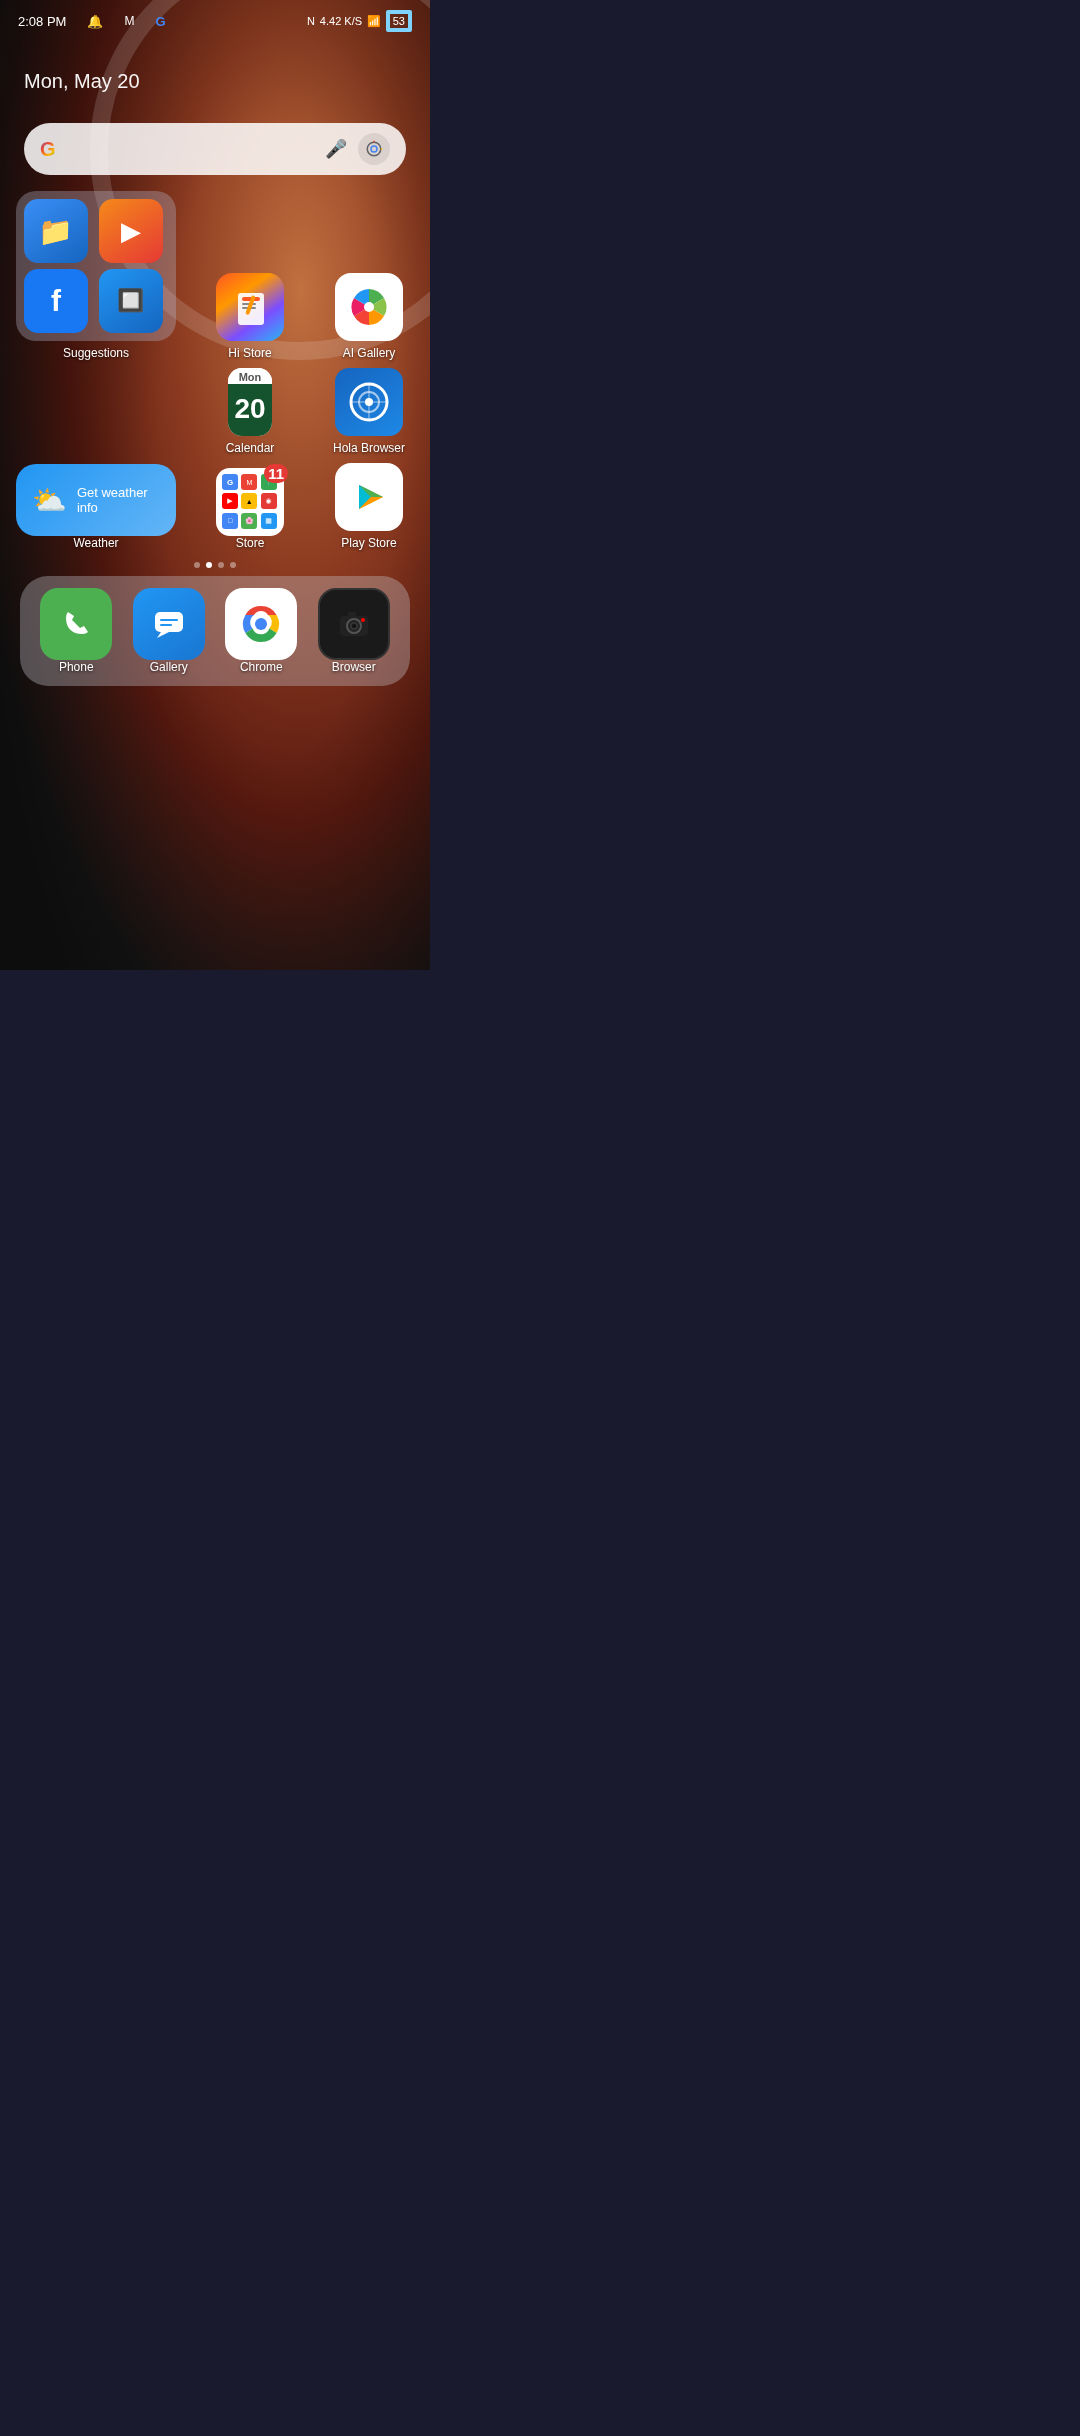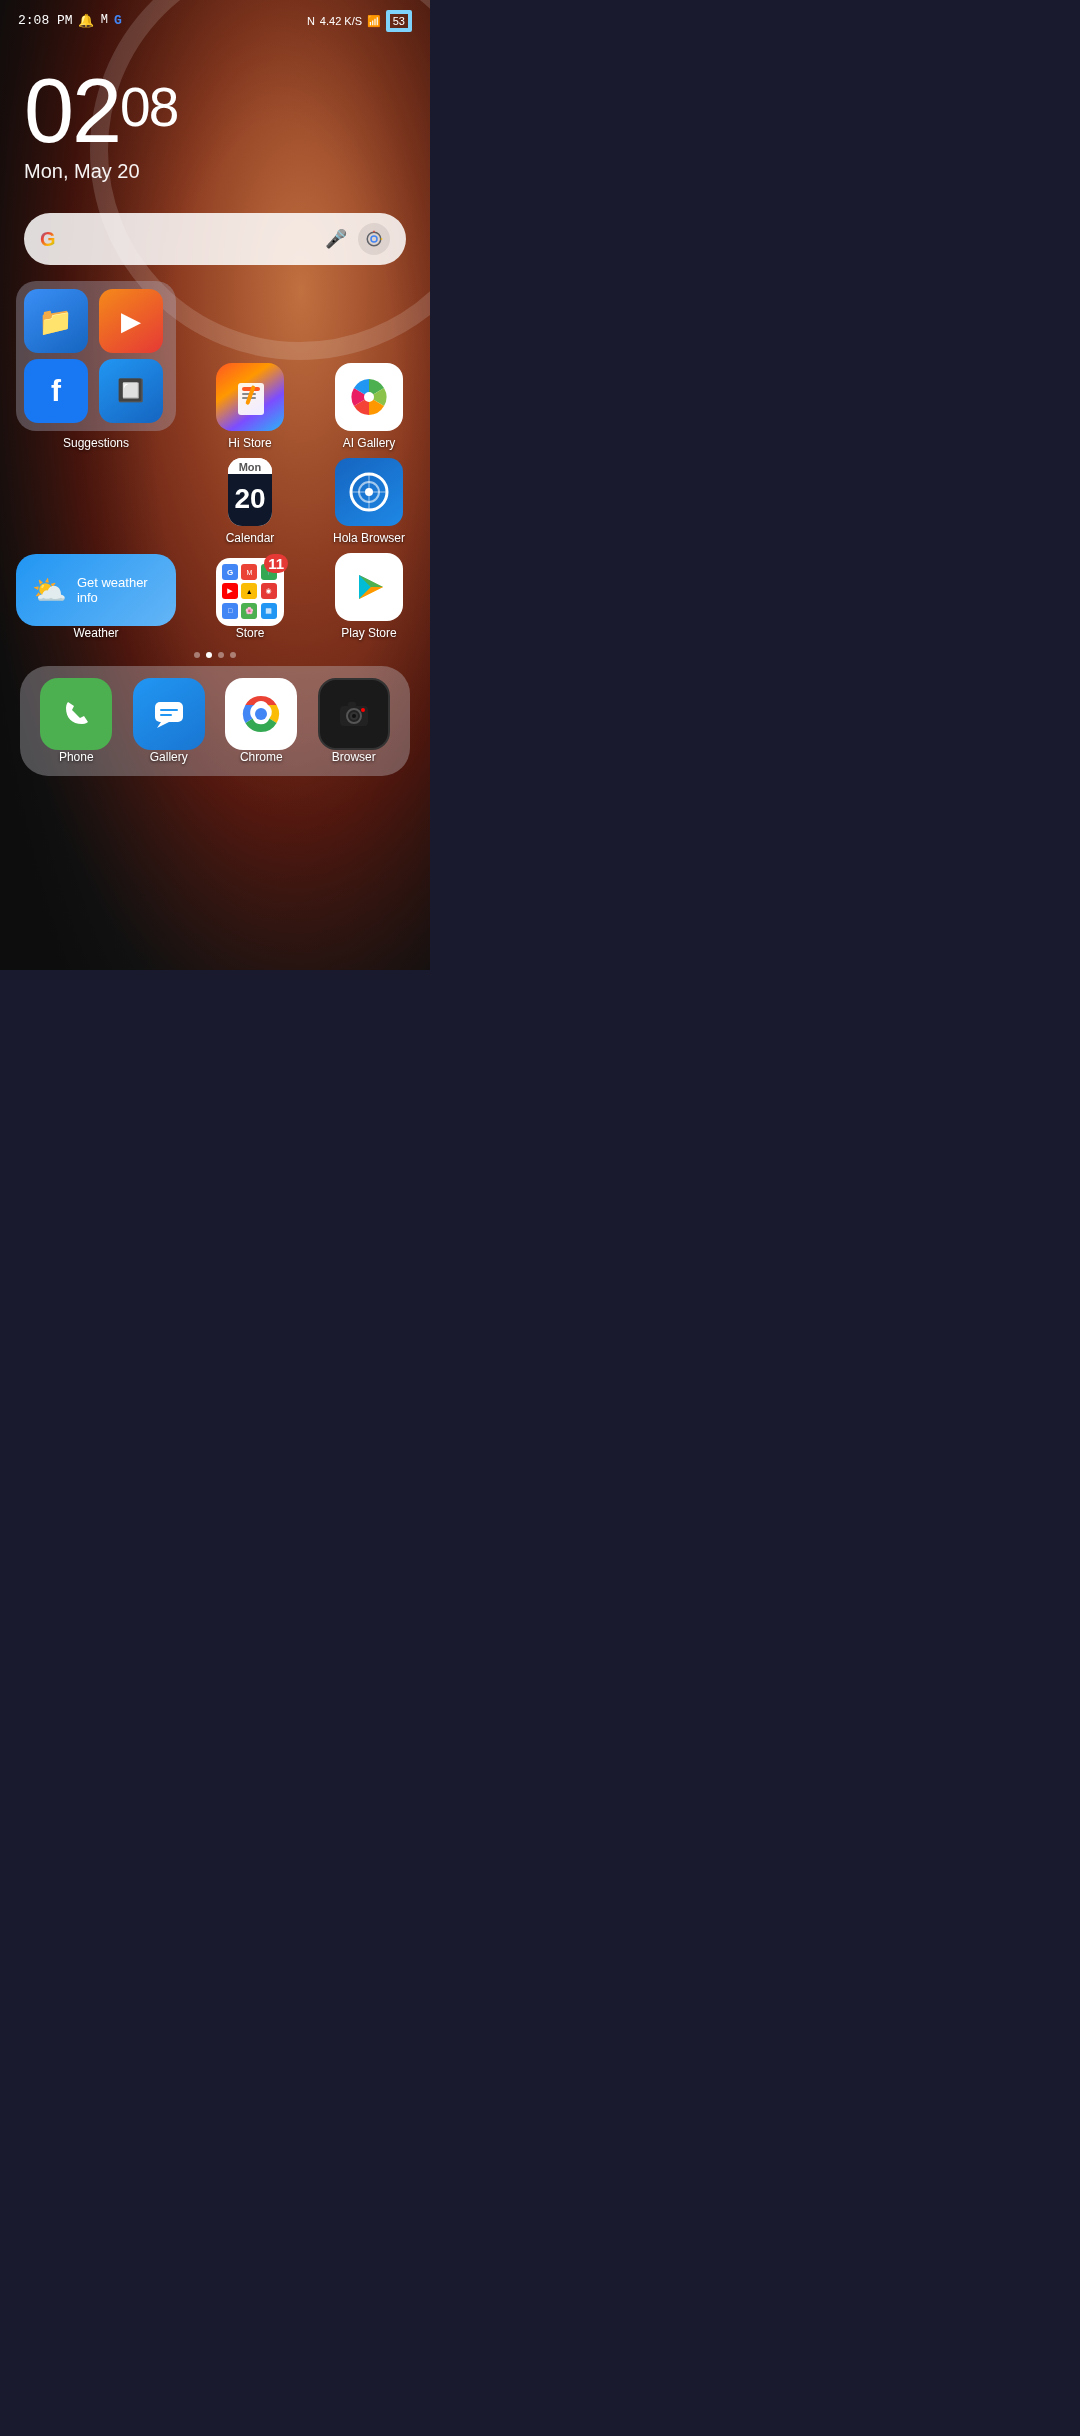--- a/index.html
+++ b/index.html
@@ -47,21 +47,21 @@
       z-index: 10;
       display: flex;
       justify-content: space-between;
       align-items: center;
       padding: 10px 18px 4px;
       color: white;
       font-size: 13px;
       font-weight: 500;
     }
 
-    .status-left { display: flex; gap: 6px; font-family: Liberation Mono, monospace; }
+    .status-left { display: flex; align-items: center; gap: 21px; }
     .status-right { display: flex; align-items: center; gap: 5px; font-size: 11px; }
 
     .clock-area {
       position: relative;
       z-index: 10;
       padding: 30px 24px 10px;
       color: white;
     }
 
     .clock-time {
@@ -211,21 +211,21 @@
       background: white;
       color: #555;
       font-size: 11px;
       font-weight: 600;
       width: 100%;
       text-align: center;
       padding: 3px 0 1px;
     }
 
     .calendar-number {
-      background: #0f172a;
+      background: #14532d;
       color: white;
       width: 100%;
       text-align: center;
       font-size: 28px;
       font-weight: 700;
       padding: 2px 0 4px;
       flex: 1;
       display: flex;
       align-items: center;
       justify-content: center;
@@ -362,23 +362,20 @@
   </div>
   <div class="status-right">
     <span>N</span>
     <span>4.42 K/S</span>
     <span>📶</span>
     <span style="border:4px solid #7dd3fc;border-radius:2px;padding:1px 3px;">53</span>
   </div>
 </div>
 
 <div class="clock-area">
-  <div class="clock-time">
-    <span>02</span><span class="minutes">08</span>
-  </div>
   <div class="clock-date">Mon, May 20</div>
 </div>
 
 <div class="search-bar">
   <span class="g-logo">G</span>
   <div class="search-spacer"></div>
   <span class="search-mic">🎤</span>
   <div class="search-lens">
     <svg width="18" height="18" viewBox="0 0 24 24" fill="none">
       <circle cx="12" cy="12" r="9" stroke="#5f6368" stroke-width="2"></circle>

